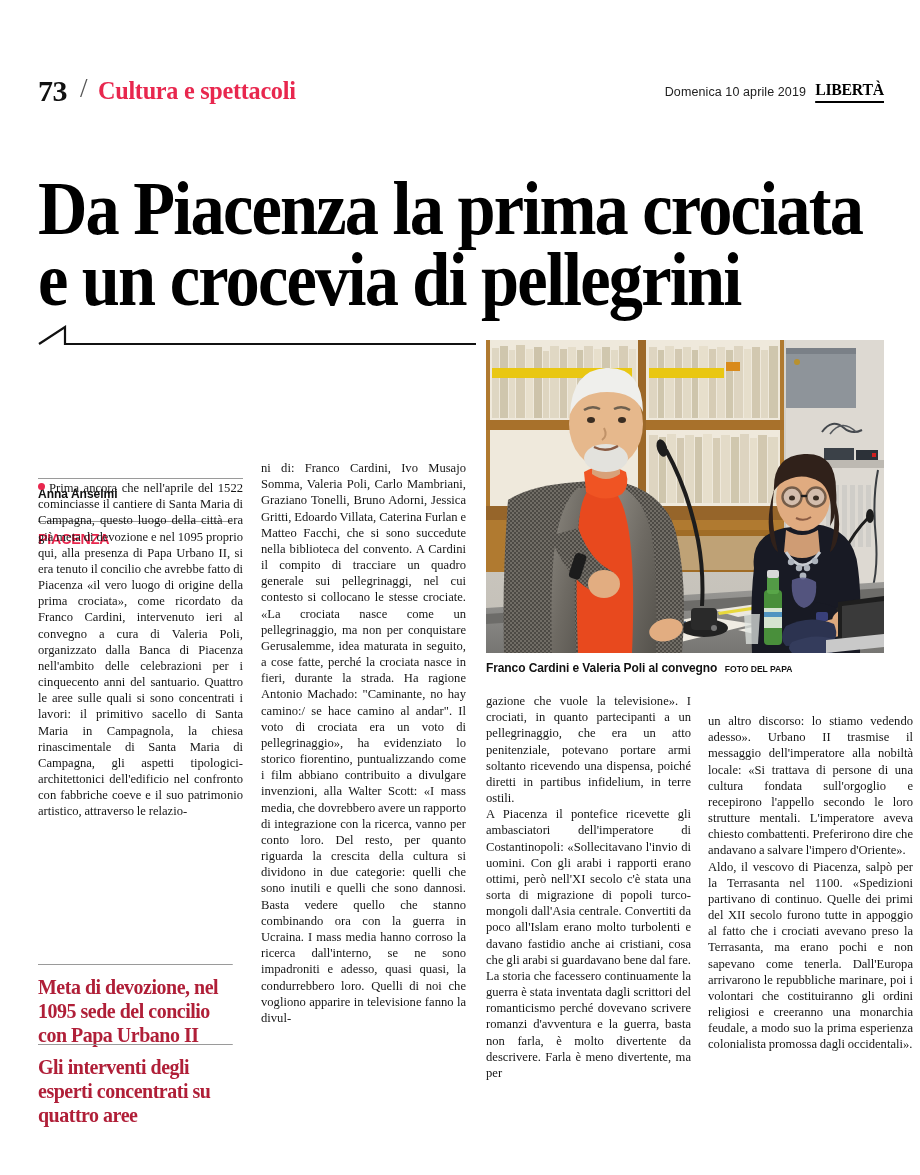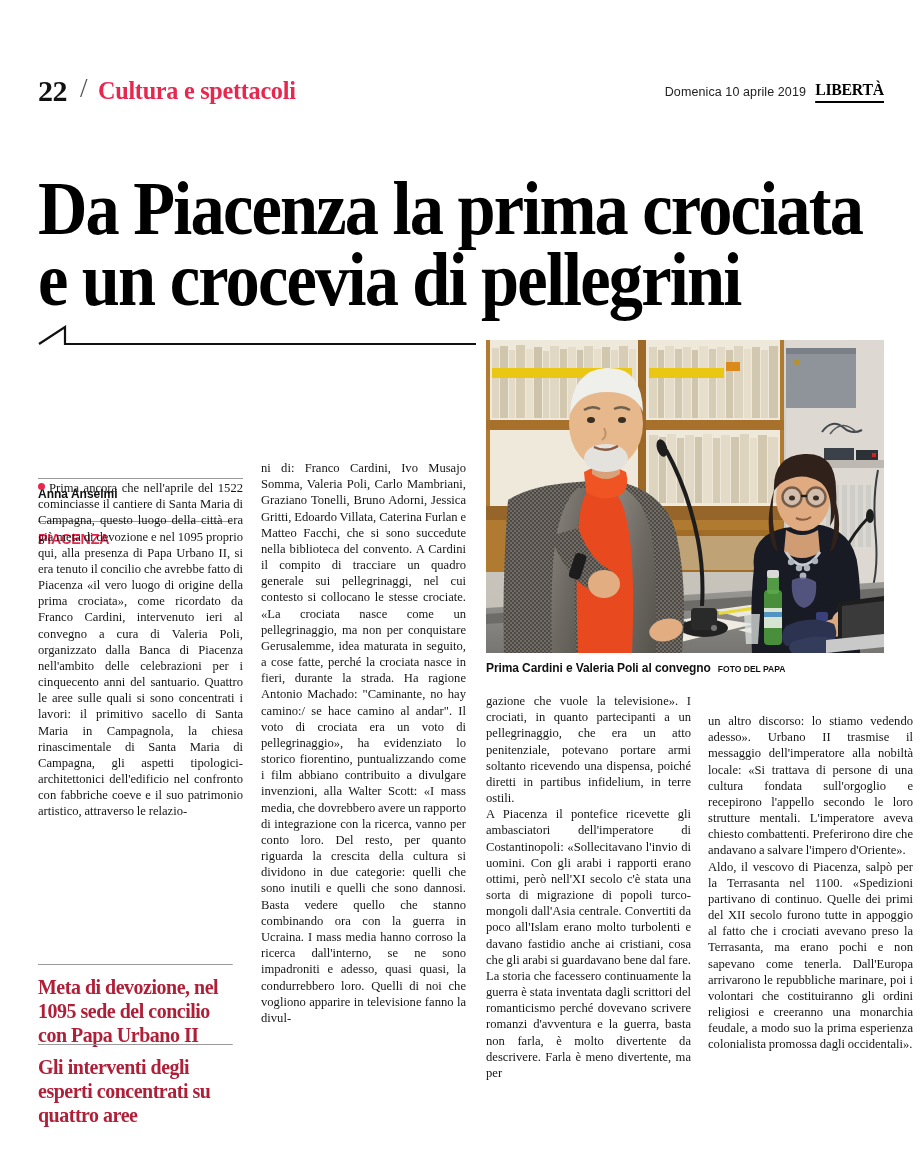--- a/index.html
+++ b/index.html
@@ -166,21 +166,21 @@
     transform:scaleX(0.9);
     display:inline-block;
   }
 </style>
 </head>
 <body>
 
 <div class="page">
 
   <div class="masthead">
-    <span class="folio">22</span>
+    <span class="folio">73</span>
     <span class="folio-slash">/</span>
     <span class="section-name">Cultura e spettacoli</span>
     <span class="date-line">Domenica 10 aprile 2019</span>
     <span class="brand">LIBERTÀ</span>
   </div>
 
   <h1 class="headline">
     <span class="l1">Da Piacenza la prima crociata</span>
     <span class="l2">e un crocevia di pellegrini</span>
   </h1>
@@ -405,21 +405,21 @@
       <path d="M258 274 l16 0 l-2 30 l-12 0 Z" fill="#dfe4e0" opacity="0.75"></path>
 
       <path d="M352 262 l46 -6 l0 44 l-46 4 Z" fill="#1e1e1e"></path>
       <path d="M356 266 l42 -5 l0 36 l-42 3 Z" fill="#3a3a3a"></path>
       <path d="M340 300 l58 -6 l0 13 l-58 6 Z" fill="#c9c9c9"></path>
 
       <rect x="0" y="0" width="398" height="313" fill="none"></rect>
     </svg>
   </div>
   <div class="caption">
-    <span>Prima Cardini e Valeria Poli al convegno</span>
+    <span>Franco Cardini e Valeria Poli al convegno</span>
     <span class="credit">FOTO DEL PAPA</span>
   </div>
 
   <div class="col" id="col1">
     <p><span class="bullet"></span><span>Prima ancora che nell'aprile del 1522 cominciasse il cantiere di Santa Maria di Campagna, questo luogo della città era già meta di devozione e nel 1095 proprio qui, alla presenza di Papa Urbano II, si era tenuto il concilio che avrebbe fatto di Piacenza «il vero luogo di origine della prima crociata», come ricordato da Franco Cardini, intervenuto ieri al convegno a cura di Valeria Poli, organizzato dalla Banca di Piacenza nell'ambito delle celebrazioni per i cinquecento anni del santuario. Quattro le aree sulle quali si sono concentrati i lavori: il primitivo sacello di Santa Maria in Campagnola, la chiesa rinascimentale di Santa Maria di Campagna, gli aspetti tipologici-architettonici dell'edificio nel confronto con fabbriche coeve e il suo patrimonio artistico, attraverso le relazio-</span></p>
   </div>
 
   <div class="subhead" id="subhead1">Meta di devozione, nel 1095 sede del concilio con Papa Urbano II</div>
   <div class="subhead" id="subhead2">Gli interventi degli esperti concentrati su quattro aree</div>
 

